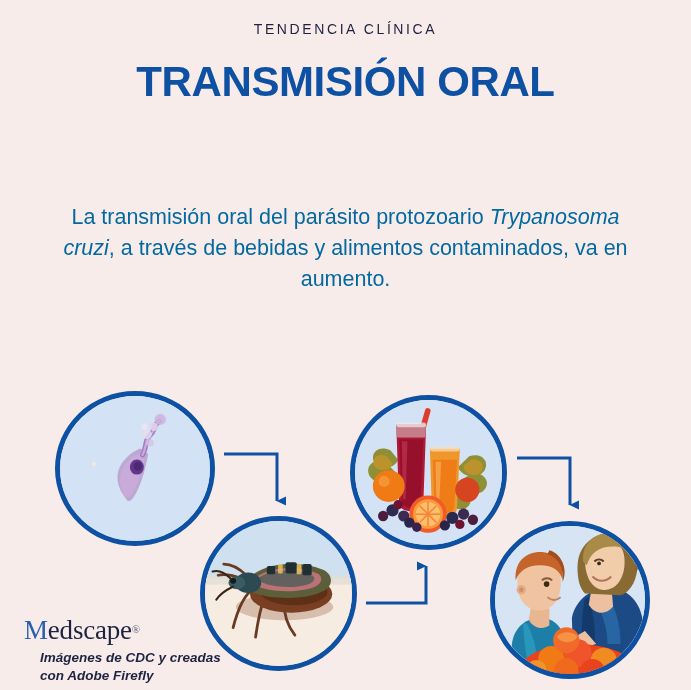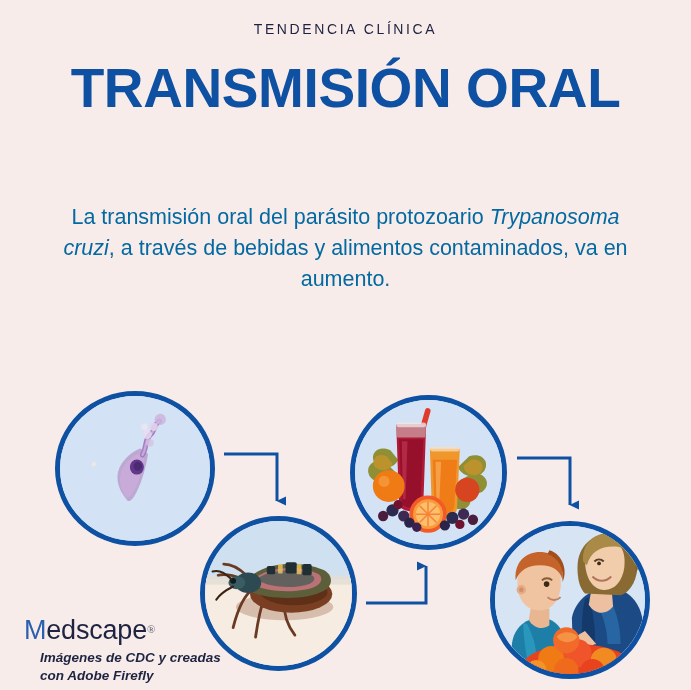--- a/index.html
+++ b/index.html
@@ -32,21 +32,21 @@
     line-height: 1.2;
   }
   .headline {
     position: absolute;
     top: 58px;
     left: 0;
     width: 691px;
     text-align: center;
     color: #0e51a3;
     font-weight: 700;
-    font-size: 55px;
+    font-size: 42px;
     line-height: 1.12;
     letter-spacing: -0.4px;
   }
   .headline .l2 { display: block; }
 
   
   .para {
     position: absolute;
     left: 50px;
     width: 591px;
@@ -93,21 +93,21 @@
 
   
   .brand {
     position: absolute;
     left: 24px;
     top: 617px;
     line-height: 1;
     white-space: nowrap;
   }
   .brand .word {
-    font-family: Liberation Sans, sans-serif;
+    font-family: Liberation Serif, serif;
     font-size: 27px;
     color: #1d2340;
     letter-spacing: -0.2px;
   }
   .brand .word .m { color: #2a5fb0; }
   .brand .tm {
     font-family: "Liberation Serif", "DejaVu Serif", serif;
     font-size: 11px;
     color: #5a6070;
     vertical-align: super;

